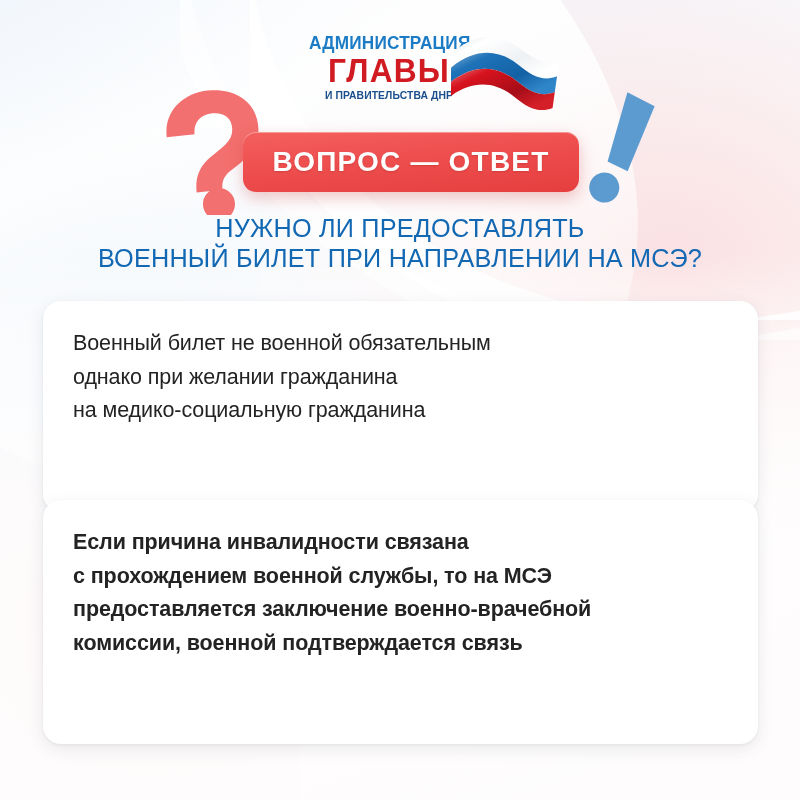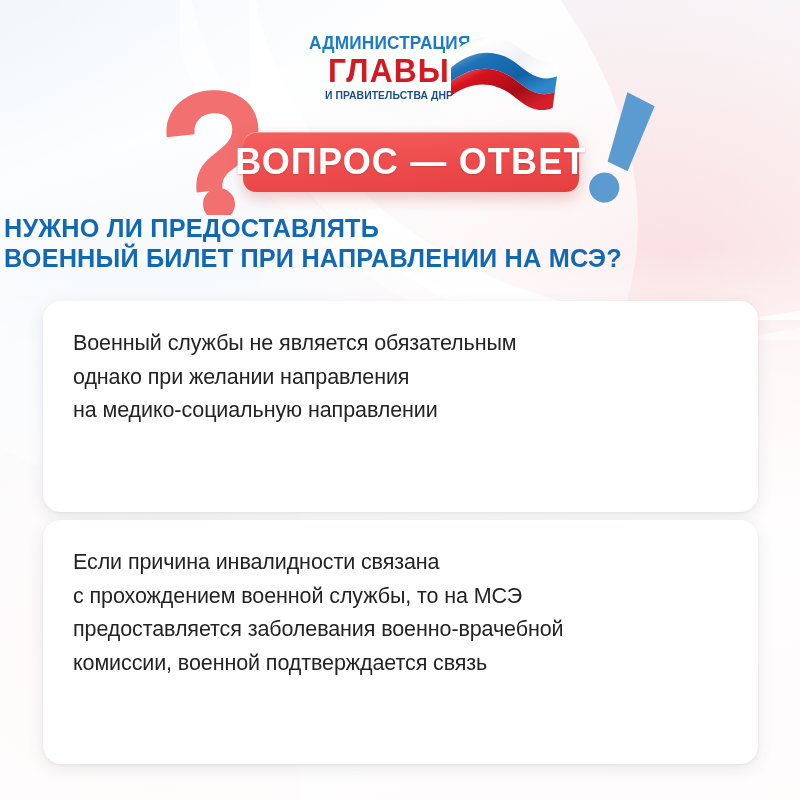--- a/index.html
+++ b/index.html
@@ -221,54 +221,54 @@
     box-shadow: 0 6px 16px rgba(200, 50, 50, 0.28),
                 0 1px 0 rgba(255,255,255,0.38) inset;
     display: flex;
     align-items: center;
     justify-content: center;
   }
   .banner-text {
     color: #ffffff;
     font-family: "Liberation Sans", sans-serif;
     font-weight: 700;
-    font-size: 36px;
+    font-size: 28px;
     letter-spacing: 1.2px;
     white-space: nowrap;
     text-shadow: 0 1px 2px rgba(140,20,20,0.25);
   }
 
   
   .headline {
     position: absolute;
     left: 0;
     right: 0;
     top: 213px;
-    text-align: left;
+    text-align: center;
     color: #1268B3;
     font-family: "Liberation Sans", sans-serif;
-    font-weight: 700;
+    font-weight: 400;
     font-size: 25.5px;
     line-height: 30px;
     letter-spacing: 0.2px;
   }
   .headline div { white-space: nowrap; transform: scaleX(0.99); }
 
   
   .card {
     position: absolute;
     left: 43px;
     width: 715px;
     background: #FFFFFF;
     border-radius: 18px;
     box-shadow: 0 5px 16px rgba(60, 70, 90, 0.10),
                 0 1px 3px rgba(60, 70, 90, 0.07);
   }
   #card-1 { top: 301px; height: 211px; }
-  #card-2 { top: 520px; height: 244px; }
+  #card-2 { top: 500px; height: 244px; font-weight: bold; }
 
   .card-body {
     padding: 26px 30px 0 30px;
     color: #232323;
     font-family: "Liberation Sans", "DejaVu Sans", sans-serif;
     font-size: 21.5px;
     line-height: 33.5px;
     letter-spacing: -0.1px;
   }
   .card-line { white-space: nowrap; }
@@ -352,28 +352,28 @@
     <span class="banner-text">ВОПРОС — ОТВЕТ</span>
   </div>
 
   <div class="headline">
     <div>НУЖНО ЛИ ПРЕДОСТАВЛЯТЬ</div>
     <div>ВОЕННЫЙ БИЛЕТ ПРИ НАПРАВЛЕНИИ НА МСЭ?</div>
   </div>
 
   <div class="card" id="card-1">
     <div class="card-body">
-      <div class="card-line">Военный службы не является обязательным</div>
-      <div class="card-line">однако при желании направления</div>
-      <div class="card-line">на медико-социальную направлении</div>
+      <div class="card-line">Военный билет не военной обязательным</div>
+      <div class="card-line">однако при желании гражданина</div>
+      <div class="card-line">на медико-социальную гражданина</div>
     </div>
   </div>
 
   <div class="card" id="card-2">
     <div class="card-body">
       <div class="card-line">Если причина инвалидности связана</div>
       <div class="card-line">с прохождением военной службы, то на МСЭ</div>
-      <div class="card-line">предоставляется заболевания военно-врачебной</div>
+      <div class="card-line">предоставляется заключение военно-врачебной</div>
       <div class="card-line">комиссии, военной подтверждается связь</div>
     </div>
   </div>
 
 </div>
 
 </body></html>

